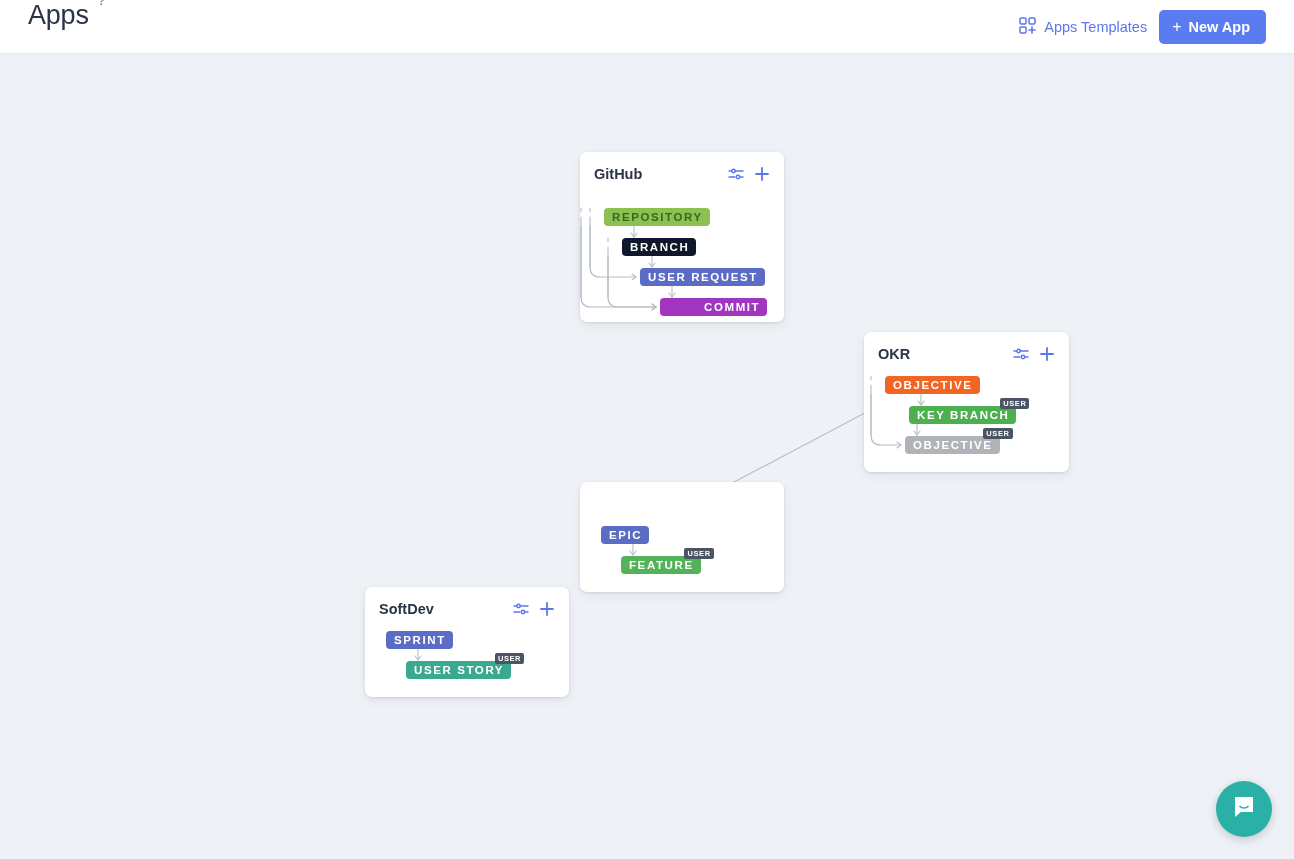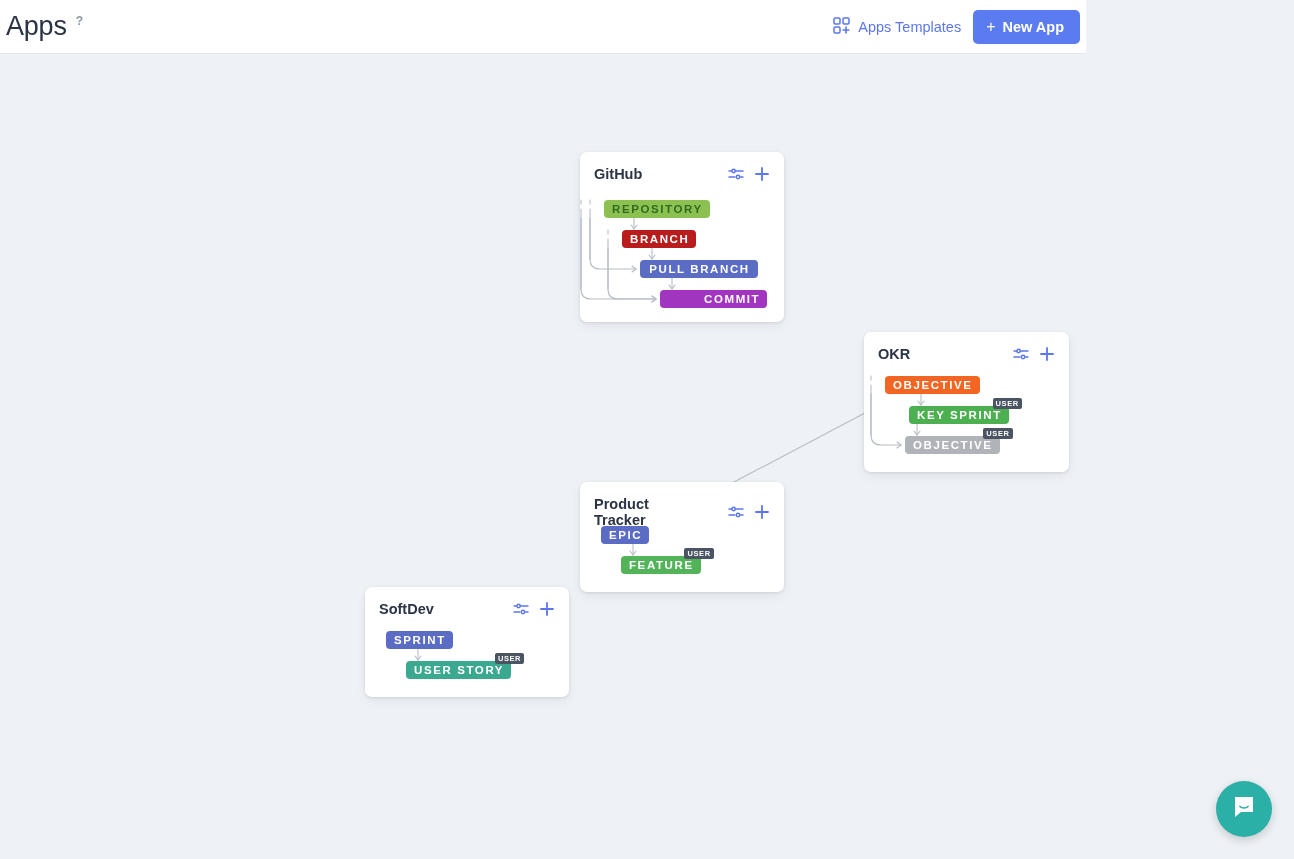--- a/index.html
+++ b/index.html
@@ -8,25 +8,25 @@
     width: 1294px; height: 859px;
     font-family: "Liberation Sans", sans-serif;
     background: #eef2f6;
     overflow: hidden;
   }
   #app { position: relative; width: 1294px; height: 859px; }
 
   
   .header {
     position: absolute; left: 0; top: 0;
-    width: 1086px; height: 54px;
+    width: 1294px; height: 54px;
     background: #ffffff;
     border-bottom: 1px solid #e4e9f0;
-    display: flex; align-items: center;
-    padding: 0 6px;
+    display: flex; 
+    padding: 0 28px;
     z-index: 30;
   }
   .page-title {
     font-size: 27px; font-weight: 400; color: #2b3445;
     letter-spacing: -0.2px;
   }
   .help-icon {
     margin-left: 9px; font-size: 12px; color: #8d97a8;
     font-weight: 700; cursor: pointer; position: relative; top: -6px;
   }
@@ -140,21 +140,21 @@
     <circle cx="10" cy="11" r="1.7" stroke="#5b76ef" stroke-width="1.4"></circle>
   </svg>
               </span>
        <span class="icon-btn">
                 <svg width="16" height="16" viewBox="0 0 16 16">
     <path d="M8 2v12M2 8h12" stroke="#5b76ef" stroke-width="1.8" stroke-linecap="round"></path>
   </svg>
               </span>
      </span>
           </div>
-          <div class="card-body" style="position: absolute; left: 0px; top: 4px; width: 204px; height: 170px;">
+          <div class="card-body" style="position: absolute; left: 0px; top: 12px; width: 204px; height: 170px;">
             <svg width="204" height="170" style="position: absolute; left: 0px; top: 0px; pointer-events: none;">
               <path d="M54 62 L54 73" stroke="#b6bcc6" stroke-width="1.1" fill="none" stroke-linecap="round"></path>
               <path d="M54 73 l-3 -4 M54 73 l3 -4" stroke="#b6bcc6" stroke-width="1.1" fill="none" stroke-linecap="round"></path>
               <path d="M72 92 L72 103" stroke="#b6bcc6" stroke-width="1.1" fill="none" stroke-linecap="round"></path>
               <path d="M72 103 l-3 -4 M72 103 l3 -4" stroke="#b6bcc6" stroke-width="1.1" fill="none" stroke-linecap="round"></path>
               <path d="M92 122 L92 133" stroke="#b6bcc6" stroke-width="1.1" fill="none" stroke-linecap="round"></path>
               <path d="M92 133 l-3 -4 M92 133 l3 -4" stroke="#b6bcc6" stroke-width="1.1" fill="none" stroke-linecap="round"></path>
               <path d="M10 62 L10 103 Q10 113 20 113 L56 113" stroke="#b6bcc6" stroke-width="1.1" fill="none" stroke-linecap="round"></path>
               <path d="M56 113 l-4 -3 M56 113 l-4 3" stroke="#b6bcc6" stroke-width="1.1" fill="none" stroke-linecap="round"></path>
               <path d="M10 44 L10 48" stroke="#b6bcc6" stroke-width="1.1" fill="none" stroke-linecap="round"></path>
@@ -164,25 +164,25 @@
               <path d="M1 44 L1 48" stroke="#b6bcc6" stroke-width="1.1" fill="none" stroke-linecap="round"></path>
               <path d="M1 53 L1 133" stroke="#b6bcc6" stroke-width="1.1" fill="none" stroke-linecap="round"></path>
               <path d="M28 92 L28 133 Q28 143 38 143 L76 143" stroke="#b6bcc6" stroke-width="1.1" fill="none" stroke-linecap="round"></path>
               <path d="M76 143 l-4 -3 M76 143 l-4 3" stroke="#b6bcc6" stroke-width="1.1" fill="none" stroke-linecap="round"></path>
               <path d="M28 74 L28 78" stroke="#b6bcc6" stroke-width="1.1" fill="none" stroke-linecap="round"></path>
               <path d="M28 83 L28 133" stroke="#b6bcc6" stroke-width="1.1" fill="none" stroke-linecap="round"></path>
             </svg>
             <div class="node" style="left: 24px; top: 44px; min-width: 96px; background: rgb(140, 193, 82); color: rgb(47, 107, 31);">
               <span>REPOSITORY</span>
             </div>
-            <div class="node" style="left: 42px; top: 74px; min-width: 68px; background: #b91c1c; color: rgb(255, 255, 255);">
+            <div class="node" style="left: 42px; top: 74px; min-width: 68px; background: #0f172a; color: rgb(255, 255, 255);">
               <span>BRANCH</span>
             </div>
             <div class="node" style="left: 60px; top: 104px; min-width: 118px; background: rgb(91, 108, 196); color: rgb(255, 255, 255);">
-              <span>PULL BRANCH</span>
+              <span>USER REQUEST</span>
             </div>
             <div class="node" style="left: 80px; top: 134px; min-width: 68px; background: rgb(162, 53, 192); color: rgb(255, 255, 255); padding-left: 44px;">
               <span>COMMIT</span>
             </div>
           </div>
         </div>
         <div class="card" style="left: 864px; top: 278px; width: 205px; height: 140px;">
           <div class="card-head">
             <span class="card-title">OKR</span>
      <span class="card-actions">
@@ -209,48 +209,30 @@
               <path d="M53 103 l-3 -4 M53 103 l3 -4" stroke="#b6bcc6" stroke-width="1.1" fill="none" stroke-linecap="round"></path>
               <path d="M7 62 L7 103 Q7 113 17 113 L37 113" stroke="#b6bcc6" stroke-width="1.1" fill="none" stroke-linecap="round"></path>
               <path d="M37 113 l-4 -3 M37 113 l-4 3" stroke="#b6bcc6" stroke-width="1.1" fill="none" stroke-linecap="round"></path>
               <path d="M7 44 L7 48" stroke="#b6bcc6" stroke-width="1.1" fill="none" stroke-linecap="round"></path>
               <path d="M7 53 L7 103" stroke="#b6bcc6" stroke-width="1.1" fill="none" stroke-linecap="round"></path>
             </svg>
             <div class="node" style="left: 21px; top: 44px; min-width: 88px; background: rgb(242, 101, 34); color: rgb(255, 255, 255);">
               <span>OBJECTIVE</span>
             </div>
             <div class="node" style="left: 45px; top: 74px; min-width: 94px; background: rgb(76, 175, 80); color: rgb(255, 255, 255);">
-              <span>KEY SPRINT</span>
+              <span>KEY BRANCH</span>
               <span class="user-tag">USER</span>
             </div>
             <div class="node" style="left: 41px; top: 104px; min-width: 88px; background: rgb(176, 179, 184); color: rgb(255, 255, 255);">
               <span>OBJECTIVE</span>
               <span class="user-tag">USER</span>
             </div>
           </div>
         </div>
         <div class="card" style="left: 580px; top: 428px; width: 204px; height: 110px;">
-          <div class="card-head">
-            <span class="card-title">Product Tracker</span>
-     <span class="card-actions">
-       <span class="icon-btn">
-                <svg width="16" height="16" viewBox="0 0 16 16" fill="none">
-    <path d="M1 5h3M7 5h8" stroke="#5b76ef" stroke-width="1.4" stroke-linecap="round"></path>
-    <circle cx="5.6" cy="5" r="1.7" stroke="#5b76ef" stroke-width="1.4"></circle>
-    <path d="M1 11h6M12.6 11H15" stroke="#5b76ef" stroke-width="1.4" stroke-linecap="round"></path>
-    <circle cx="10" cy="11" r="1.7" stroke="#5b76ef" stroke-width="1.4"></circle>
-  </svg>
-              </span>
-       <span class="icon-btn">
-                <svg width="16" height="16" viewBox="0 0 16 16">
-    <path d="M8 2v12M2 8h12" stroke="#5b76ef" stroke-width="1.8" stroke-linecap="round"></path>
-  </svg>
-              </span>
-     </span>
-          </div>
           <div class="card-body" style="position: absolute; left: 0px; top: 0px; width: 164px; height: 110px;">
             <svg width="204" height="110" style="position: absolute; left: 0px; top: 0px; pointer-events: none;">
               <path d="M53 62 L53 73" stroke="#b6bcc6" stroke-width="1.1" fill="none" stroke-linecap="round"></path>
               <path d="M53 73 l-3 -4 M53 73 l3 -4" stroke="#b6bcc6" stroke-width="1.1" fill="none" stroke-linecap="round"></path>
             </svg>
             <div class="node" style="left: 21px; top: 44px; min-width: 44px; background: rgb(91, 108, 196); color: rgb(255, 255, 255);">
               <span>EPIC</span>
             </div>
             <div class="node" style="left: 41px; top: 74px; min-width: 76px; background: rgb(82, 179, 89); color: rgb(255, 255, 255);">
               <span>FEATURE</span>

